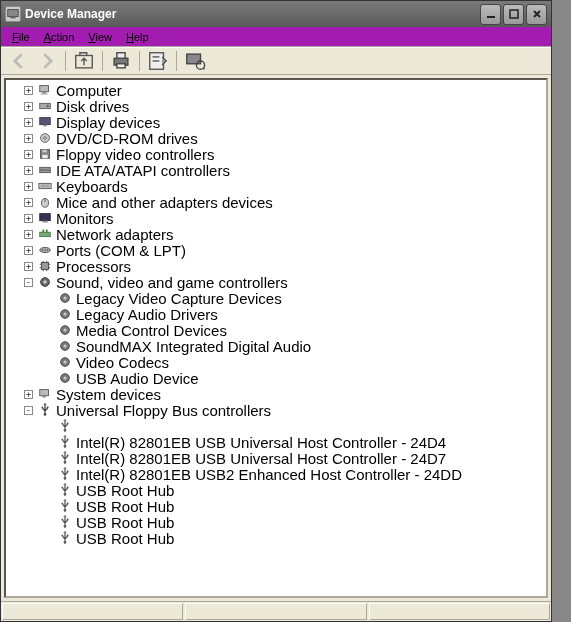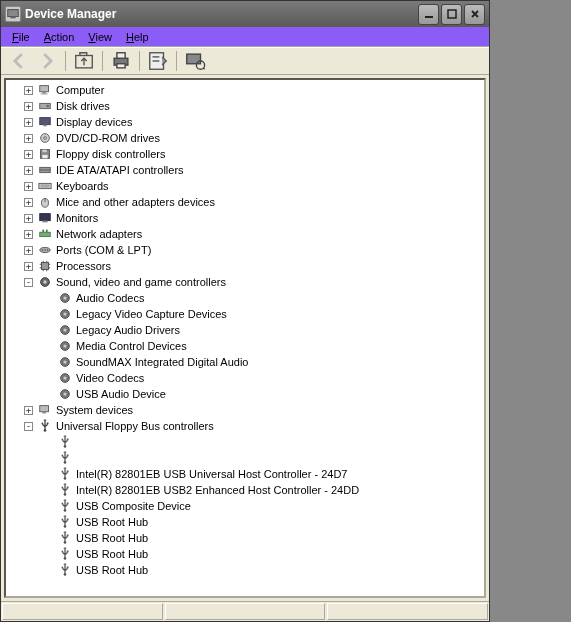--- a/index.html
+++ b/index.html
@@ -7,21 +7,21 @@
     margin: 0;
     padding: 0;
     background: #888;
     font-family: Tahoma, sans-serif;
     font-size: 11px;
     width: 571px;
     height: 622px;
     overflow: hidden;
   }
   .window {
-    width: 490px;
+    width: 552px;
     height: 622px;
     background: #ece9d8;
     border: 1px solid #333;
     display: flex;
     flex-direction: column;
   }
   .titlebar {
     height: 26px;
     background: linear-gradient(to bottom, #7a7a7a, #5a5a5a);
     color: #fff;
@@ -53,21 +53,21 @@
     display: flex;
     align-items: center;
     justify-content: center;
     color: #222;
     font-weight: bold;
     font-size: 12px;
     cursor: pointer;
   }
   .menubar {
     height: 20px;
-    background: #8b5cf6;
+    background: #a21caf;
     display: flex;
     align-items: center;
     padding: 0 4px;
     border-bottom: 1px solid #aca899;
   }
   .menu-item {
     padding: 2px 7px;
     cursor: pointer;
   }
   .menu-item u { text-decoration: underline; }
@@ -145,21 +145,21 @@
     height: 16px;
     margin-right: 3px;
     display: flex;
     align-items: center;
     justify-content: center;
     font-size: 12px;
     color: #666;
   }
   .dev-icon svg { width:14px; height:14px; }
   .node-label {
-    font-size: 11px;
+    font-size: 15px;
     color: #000;
   }
   .statusbar {
     height: 20px;
     background: #ece9d8;
     border-top: 1px solid #aca899;
     display: flex;
   }
   .status-cell {
     flex:1;
@@ -305,21 +305,21 @@
         <div class="node">
           <span class="indent" style="width: 18px;"></span>
           <span class="expander">+</span>
           <span class="dev-icon">
             <svg viewBox="0 0 16 16">
               <rect x="3" y="3" width="10" height="10" fill="#888" stroke="#444"></rect>
               <rect x="5" y="3" width="5" height="3" fill="#ccc"></rect>
               <rect x="5" y="9" width="6" height="4" fill="#eee"></rect>
             </svg>
           </span>
-          <span class="node-label">Floppy disk controllers</span>
+          <span class="node-label">Floppy video controllers</span>
         </div>
         <div class="node">
           <span class="indent" style="width: 18px;"></span>
           <span class="expander">+</span>
           <span class="dev-icon">
             <svg viewBox="0 0 16 16">
               <rect x="2" y="5" width="12" height="6" fill="#999" stroke="#555"></rect>
               <line x1="2" y1="8" x2="14" y2="8" stroke="#555"></line>
             </svg>
           </span>
@@ -415,31 +415,20 @@
         </div>
         <div class="node">
           <span class="indent" style="width: 38px;"></span>
           <span class="expander-space"></span>
           <span class="dev-icon">
             <svg viewBox="0 0 16 16">
               <circle cx="8" cy="8" r="5" fill="#777" stroke="#444"></circle>
               <circle cx="8" cy="8" r="1.8" fill="#ccc"></circle>
             </svg>
           </span>
-          <span class="node-label">Audio Codecs</span>
-        </div>
-        <div class="node">
-          <span class="indent" style="width: 38px;"></span>
-          <span class="expander-space"></span>
-          <span class="dev-icon">
-            <svg viewBox="0 0 16 16">
-              <circle cx="8" cy="8" r="5" fill="#777" stroke="#444"></circle>
-              <circle cx="8" cy="8" r="1.8" fill="#ccc"></circle>
-            </svg>
-          </span>
           <span class="node-label">Legacy Video Capture Devices</span>
         </div>
         <div class="node">
           <span class="indent" style="width: 38px;"></span>
           <span class="expander-space"></span>
           <span class="dev-icon">
             <svg viewBox="0 0 16 16">
               <circle cx="8" cy="8" r="5" fill="#777" stroke="#444"></circle>
               <circle cx="8" cy="8" r="1.8" fill="#ccc"></circle>
             </svg>
@@ -533,20 +522,21 @@
           <span class="expander-space"></span>
           <span class="dev-icon">
             <svg viewBox="0 0 16 16">
               <path d="M8 2 L8 12 M5 6 L8 9 M11 6 L8 9" fill="none" stroke="#555" stroke-width="1.5"></path>
               <circle cx="8" cy="13" r="1.5" fill="#555"></circle>
               <circle cx="5" cy="5" r="1" fill="#555"></circle>
               <rect x="10" y="4" width="2" height="2" fill="#555"></rect>
               <path d="M6 2 L8 0 L10 2 Z" fill="#555"></path>
             </svg>
           </span>
+          <span class="node-label">Intel(R) 82801EB USB Universal Host Controller - 24D4</span>
         </div>
         <div class="node">
           <span class="indent" style="width: 38px;"></span>
           <span class="expander-space"></span>
           <span class="dev-icon">
             <svg viewBox="0 0 16 16">
               <path d="M8 2 L8 12 M5 6 L8 9 M11 6 L8 9" fill="none" stroke="#555" stroke-width="1.5"></path>
               <circle cx="8" cy="13" r="1.5" fill="#555"></circle>
               <circle cx="5" cy="5" r="1" fill="#555"></circle>
               <rect x="10" y="4" width="2" height="2" fill="#555"></rect>
@@ -561,34 +551,20 @@
           <span class="dev-icon">
             <svg viewBox="0 0 16 16">
               <path d="M8 2 L8 12 M5 6 L8 9 M11 6 L8 9" fill="none" stroke="#555" stroke-width="1.5"></path>
               <circle cx="8" cy="13" r="1.5" fill="#555"></circle>
               <circle cx="5" cy="5" r="1" fill="#555"></circle>
               <rect x="10" y="4" width="2" height="2" fill="#555"></rect>
               <path d="M6 2 L8 0 L10 2 Z" fill="#555"></path>
             </svg>
           </span>
           <span class="node-label">Intel(R) 82801EB USB2 Enhanced Host Controller - 24DD</span>
-        </div>
-        <div class="node">
-          <span class="indent" style="width: 38px;"></span>
-          <span class="expander-space"></span>
-          <span class="dev-icon">
-            <svg viewBox="0 0 16 16">
-              <path d="M8 2 L8 12 M5 6 L8 9 M11 6 L8 9" fill="none" stroke="#555" stroke-width="1.5"></path>
-              <circle cx="8" cy="13" r="1.5" fill="#555"></circle>
-              <circle cx="5" cy="5" r="1" fill="#555"></circle>
-              <rect x="10" y="4" width="2" height="2" fill="#555"></rect>
-              <path d="M6 2 L8 0 L10 2 Z" fill="#555"></path>
-            </svg>
-          </span>
-          <span class="node-label">USB Composite Device</span>
         </div>
         <div class="node">
           <span class="indent" style="width: 38px;"></span>
           <span class="expander-space"></span>
           <span class="dev-icon">
             <svg viewBox="0 0 16 16">
               <path d="M8 2 L8 12 M5 6 L8 9 M11 6 L8 9" fill="none" stroke="#555" stroke-width="1.5"></path>
               <circle cx="8" cy="13" r="1.5" fill="#555"></circle>
               <circle cx="5" cy="5" r="1" fill="#555"></circle>
               <rect x="10" y="4" width="2" height="2" fill="#555"></rect>

